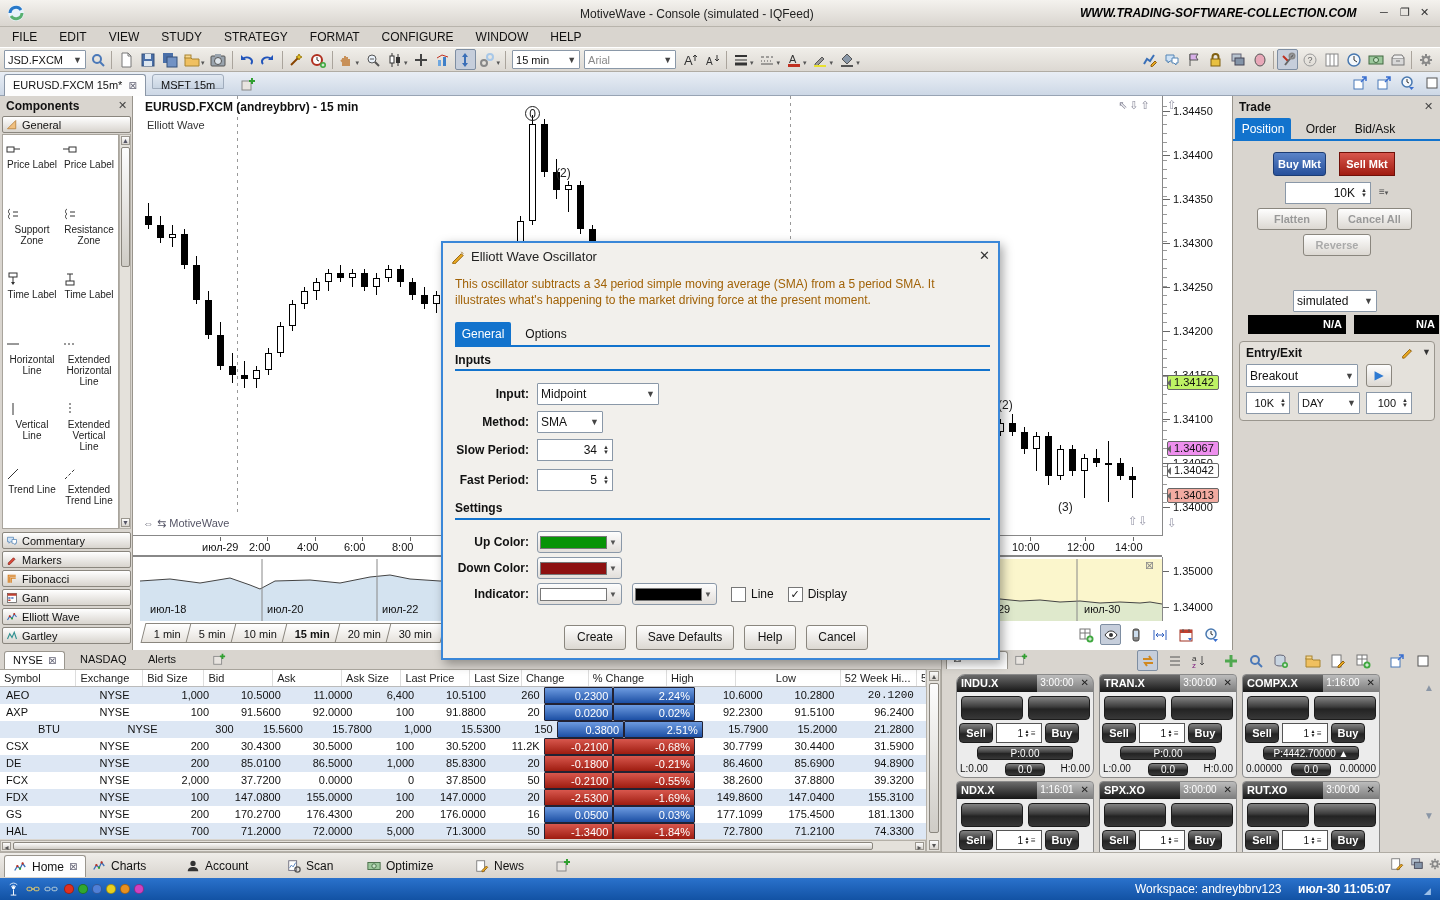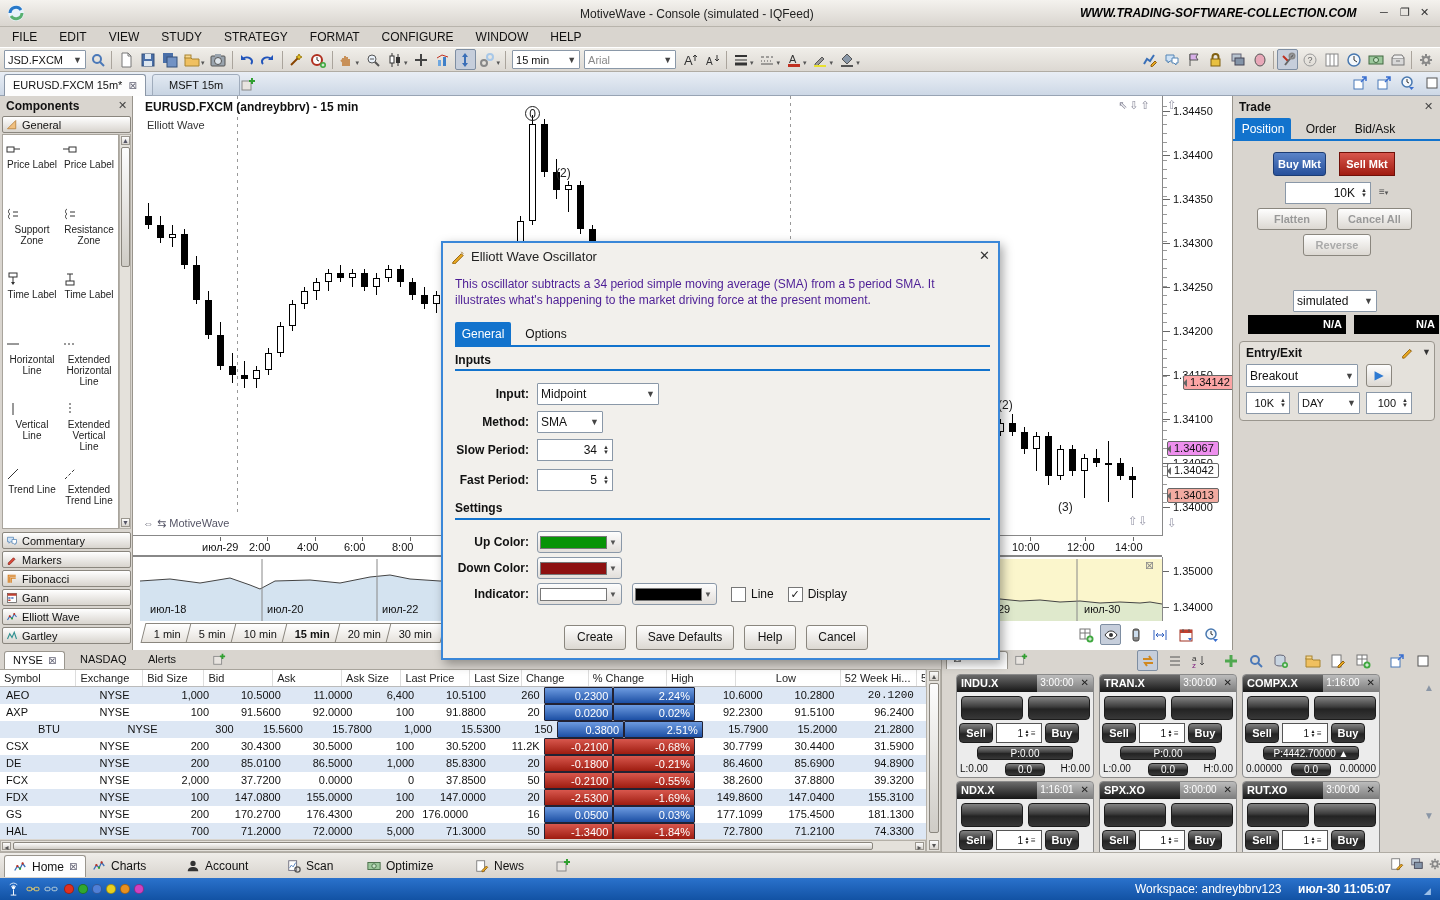--- a/index.html
+++ b/index.html
@@ -333,21 +333,21 @@
         <svg width="16" height="16" viewBox="0 0 16 16">
           <circle cx="8" cy="8" r="3" fill="none" stroke="#888" stroke-width="2"></circle>
           <path d="M8 2v2M8 12v2M2 8h2M12 8h2M4 4l1.5 1.5M12 12l-1.5-1.5M12 4l-1.5 1.5M4 12l1.5-1.5" stroke="#888" stroke-width="2"></path>
         </svg>
       </span>
     </div>
   </div>
 
 <div class="abs" id="charttabs" style="left:0;top:72px;width:1440px;height:24px;background:linear-gradient(#e9eef5,#cdd8e6);border-bottom:1px solid #98a4b4;">
     <div style="position: absolute; left: 4px; top: 2px; height: 22px; padding: 0px 8px; line-height: 21px; font-size: 11px; background: rgb(253, 253, 253); border-top: 1px solid rgb(138, 150, 166); border-right: 1px solid rgb(138, 150, 166); border-left: 1px solid rgb(138, 150, 166); border-image: initial; border-bottom: none; border-radius: 3px 3px 0px 0px; font-weight: normal;">EURUSD.FXCM 15m*<span style="margin-left: 6px; color: rgb(102, 102, 119); font-size: 10px;">⊠</span></div>
-    <div style="position: absolute; left: 152px; top: 2px; height: 22px; padding: 0px 16px; line-height: 21px; font-size: 11px; background: linear-gradient(rgb(226, 233, 242), rgb(200, 212, 226)); border: 1px solid rgb(160, 172, 188); border-radius: 3px 3px 0px 0px;">MSFT 15m</div>
+    <div style="position: absolute; left: 152px; top: 2px; height: 15px; padding: 0px 8px; line-height: 21px; font-size: 11px; background: linear-gradient(rgb(226, 233, 242), rgb(200, 212, 226)); border: 1px solid rgb(160, 172, 188); border-radius: 3px 3px 0px 0px;">MSFT 15m</div>
     <span style="position: absolute; left: 240px; top: 4px;">
       <svg width="16" height="16" viewBox="0 0 16 16">
         <rect x="2" y="5" width="9" height="9" fill="#e8e4e0" stroke="#888"></rect>
         <line x1="12" y1="2" x2="12" y2="8" stroke="#30a030" stroke-width="2"></line>
         <line x1="9" y1="5" x2="15" y2="5" stroke="#30a030" stroke-width="2"></line>
       </svg>
     </span>
     <span style="position: absolute; left: 1352px; top: 3px;">
       <svg width="16" height="16" viewBox="0 0 16 16">
         <rect x="2" y="5" width="9" height="9" fill="#fff" stroke="#4878b8"></rect>
@@ -753,21 +753,21 @@
       <div style="position: absolute; left: 10px; top: 228.6px; font-size: 11px;">1.34200</div>
       <div style="position: absolute; left: 0px; top: 234.6px; width: 7px; height: 1px; background: rgb(102, 102, 102);"></div>
       <div style="position: absolute; left: 10px; top: 272.6px; font-size: 11px;">1.34150</div>
       <div style="position: absolute; left: 0px; top: 278.6px; width: 7px; height: 1px; background: rgb(102, 102, 102);"></div>
       <div style="position: absolute; left: 10px; top: 316.6px; font-size: 11px;">1.34100</div>
       <div style="position: absolute; left: 0px; top: 322.6px; width: 7px; height: 1px; background: rgb(102, 102, 102);"></div>
       <div style="position: absolute; left: 10px; top: 360.6px; font-size: 11px;">1.34050</div>
       <div style="position: absolute; left: 0px; top: 366.6px; width: 7px; height: 1px; background: rgb(102, 102, 102);"></div>
       <div style="position: absolute; left: 10px; top: 404.6px; font-size: 11px;">1.34000</div>
       <div style="position: absolute; left: 0px; top: 410.6px; width: 7px; height: 1px; background: rgb(102, 102, 102);"></div>
-      <div class="flag" style="left: 20px; top: 278.64px; background: #fca5a5;">1.34142</div>
+      <div class="flag" style="left: 4px; top: 278.64px; background: #bef264;">1.34142</div>
       <div class="flag" style="left: 4px; top: 344.64px; background: rgb(238, 143, 238);">1.34067</div>
       <div class="flag" style="left: 4px; top: 366.64px; background: rgb(255, 255, 255);">1.34042</div>
       <div class="flag" style="left: 4px; top: 392.16px; background: rgb(242, 171, 161);">1.34013</div>
     </div>
     <div style="position: absolute; left: 0px; top: 441px; width: 1029px; height: 20px; border-bottom: 2px solid rgb(136, 136, 136); background: rgb(255, 255, 255);">
       <div style="position: absolute; left: 69px; top: 4px; font-size: 11px;">июл-29</div>
       <div style="position: absolute; left: 87px; top: 0px; width: 1px; height: 4px; background: rgb(102, 102, 102);"></div>
       <div style="position: absolute; left: 116px; top: 4px; font-size: 11px;">2:00</div>
       <div style="position: absolute; left: 134px; top: 0px; width: 1px; height: 4px; background: rgb(102, 102, 102);"></div>
       <div style="position: absolute; left: 164px; top: 4px; font-size: 11px;">4:00</div>
@@ -1052,21 +1052,21 @@
         <div class="qcell" style="width: 80px; text-align: right;">155.3100</div>
         <div class="qcell" style="width: 4px; text-align: right;"></div>
       </div>
       <div class="qrow" style="top: 136px; background: rgb(255, 255, 255); font-size: 11px;">
         <div class="qcell" style="width: 80px; padding-left: 6px;">GS</div>
         <div class="qcell" style="width: 70px; text-align: center;">NYSE</div>
         <div class="qcell" style="width: 64px; text-align: right;">200</div>
         <div class="qcell" style="width: 72px; text-align: right;">170.2700</div>
         <div class="qcell" style="width: 72px; text-align: right;">176.4300</div>
         <div class="qcell" style="width: 62px; text-align: right;">200</div>
-        <div class="qcell" style="width: 72px; text-align: left;">176.0000</div>
+        <div class="qcell" style="width: 72px; text-align: right;">176.0000</div>
         <div class="qcell" style="width: 54px; text-align: right;">16</div>
         <div class="qcell chg pos" style="width: 70px; text-align: right;">0.0500</div>
         <div class="qcell chg pos" style="width: 82px; text-align: right;">0.03%</div>
         <div class="qcell" style="width: 72px; text-align: right;">177.1099</div>
         <div class="qcell" style="width: 72px; text-align: right;">175.4500</div>
         <div class="qcell" style="width: 80px; text-align: right;">181.1300</div>
         <div class="qcell" style="width: 4px; text-align: right;"></div>
       </div>
       <div class="qrow" style="top: 153px; background: rgb(221, 231, 244); font-size: 11px;">
         <div class="qcell" style="width: 80px; padding-left: 6px;">HAL</div>
@@ -1170,21 +1170,21 @@
       <svg width="16" height="16" viewBox="0 0 16 16">
         <rect x="2" y="5" width="9" height="9" fill="#fff" stroke="#4878b8"></rect>
         <path d="M9 7l5-5M14 6V2h-4" stroke="#3a6fd0" fill="none" stroke-width="1.5"></path>
       </svg>
     </span>
     <span class="icnbtn" style="position: absolute; left: 470px; top: 0px;">
       <svg width="16" height="16" viewBox="0 0 16 16">
         <rect x="3" y="3" width="10" height="10" fill="#fff" stroke="#555"></rect>
       </svg>
     </span>
-    <div style="position: absolute; left: 14px; top: 24px; width: 138px; height: 104px; background: rgb(236, 236, 236); border: 1px solid rgb(138, 138, 138); border-radius: 4px; overflow: hidden;">
+    <div style="position: absolute; left: 14px; top: 24px; width: 138px; height: 104px; background: rgb(236, 236, 236); border: 1px solid rgb(138, 138, 138); border-radius: 9px; overflow: hidden;">
       <div class="domhdr" style="display: flex; height: 17px; line-height: 16px;">
         <span style="padding-left: 4px; font-size: 11px;">INDU.X</span>
         <span style="margin-left: auto; background: linear-gradient(rgb(188, 188, 188), rgb(124, 124, 124)); color: rgb(255, 255, 255); font-weight: normal; font-size: 10px; padding: 0px 3px;">3:00:00</span>
         <span style="background: linear-gradient(rgb(188, 188, 188), rgb(124, 124, 124)); color: rgb(34, 34, 34); padding: 0px 4px; font-size: 10px;">✕</span>
       </div>
       <div class="dombtn abs" style="position: absolute; left: 4px; top: 21px; width: 62px; height: 24px;"></div>
       <div class="dombtn abs" style="position: absolute; left: 71px; top: 21px; width: 62px; height: 24px;"></div>
       <div class="dombtn" style="position: absolute; left: 2px; top: 48px; width: 34px; height: 20px; line-height: 18px; font-size: 11px; font-weight: bold;">Sell</div>
       <div style="position: absolute; left: 39px; top: 48px; width: 46px; height: 20px; background: rgb(255, 255, 255); border: 1px solid rgb(85, 85, 85); font-size: 10px; display: flex; align-items: center;">
         <span style="flex:1;text-align:right;">1</span>
@@ -1413,21 +1413,21 @@
 
 <div class="abs" style="left:441px;top:241px;width:559px;height:419px;background:#f2f0ec;border:2px solid #3a87d8;box-shadow:3px 4px 10px rgba(0,0,0,0.35);z-index:100;">
   <span class="abs" style="left:8px;top:6px;">
       <svg width="15" height="15" viewBox="0 0 16 16">
         <path d="M2 14l9-9 2 2-9 9H2z" fill="#e8a820" stroke="#906010"></path>
         <path d="M11 3l2 2" stroke="#906010"></path>
       </svg>
     </span>
   <span class="abs" style="left:28px;top:6px;font-size:13px;color:#222;">Elliott Wave Oscillator</span>
   <span class="abs" style="left:536px;top:5px;font-size:13px;color:#333;">✕</span>
-  <div class="abs" style="left:12px;top:33px;width:500px;font-size:12px;line-height:16px;color:#4c1d95;">This oscillator subtracts a 34 period simple moving average (SMA) from a 5 period SMA. It illustrates what's happening to the market driving force at the present moment.</div>
+  <div class="abs" style="left:12px;top:33px;width:500px;font-size:12px;line-height:16px;color:#a16207;">This oscillator subtracts a 34 period simple moving average (SMA) from a 5 period SMA. It illustrates what's happening to the market driving force at the present moment.</div>
   <div class="abs tab-active-blue" style="left:12px;top:79px;width:56px;height:24px;text-align:center;line-height:24px;font-size:12px;border-radius:2px 2px 0 0;"><span>General</span></div>
   <div class="abs" style="left:74px;top:79px;width:58px;height:24px;text-align:center;line-height:24px;font-size:12px;"><span>Options</span></div>
   <div class="abs" style="left:12px;top:102px;width:535px;height:2px;background:#1273cd;"></div>
   <span class="abs" style="left:12px;top:110px;font-weight:bold;font-size:12px;">Inputs</span>
   <div class="abs" style="left:12px;top:126px;width:535px;height:2px;background:#1273cd;"></div>
 
   <div class="dlg-row" style="left:0;top:140px;width:300px;height:22px;">
     <span class="dlg-label" style="width:86px;">Input:</span>
     <div class="combo" style="width:122px;height:22px;margin-left:8px;font-size:12px;">
         <span>Midpoint</span>

